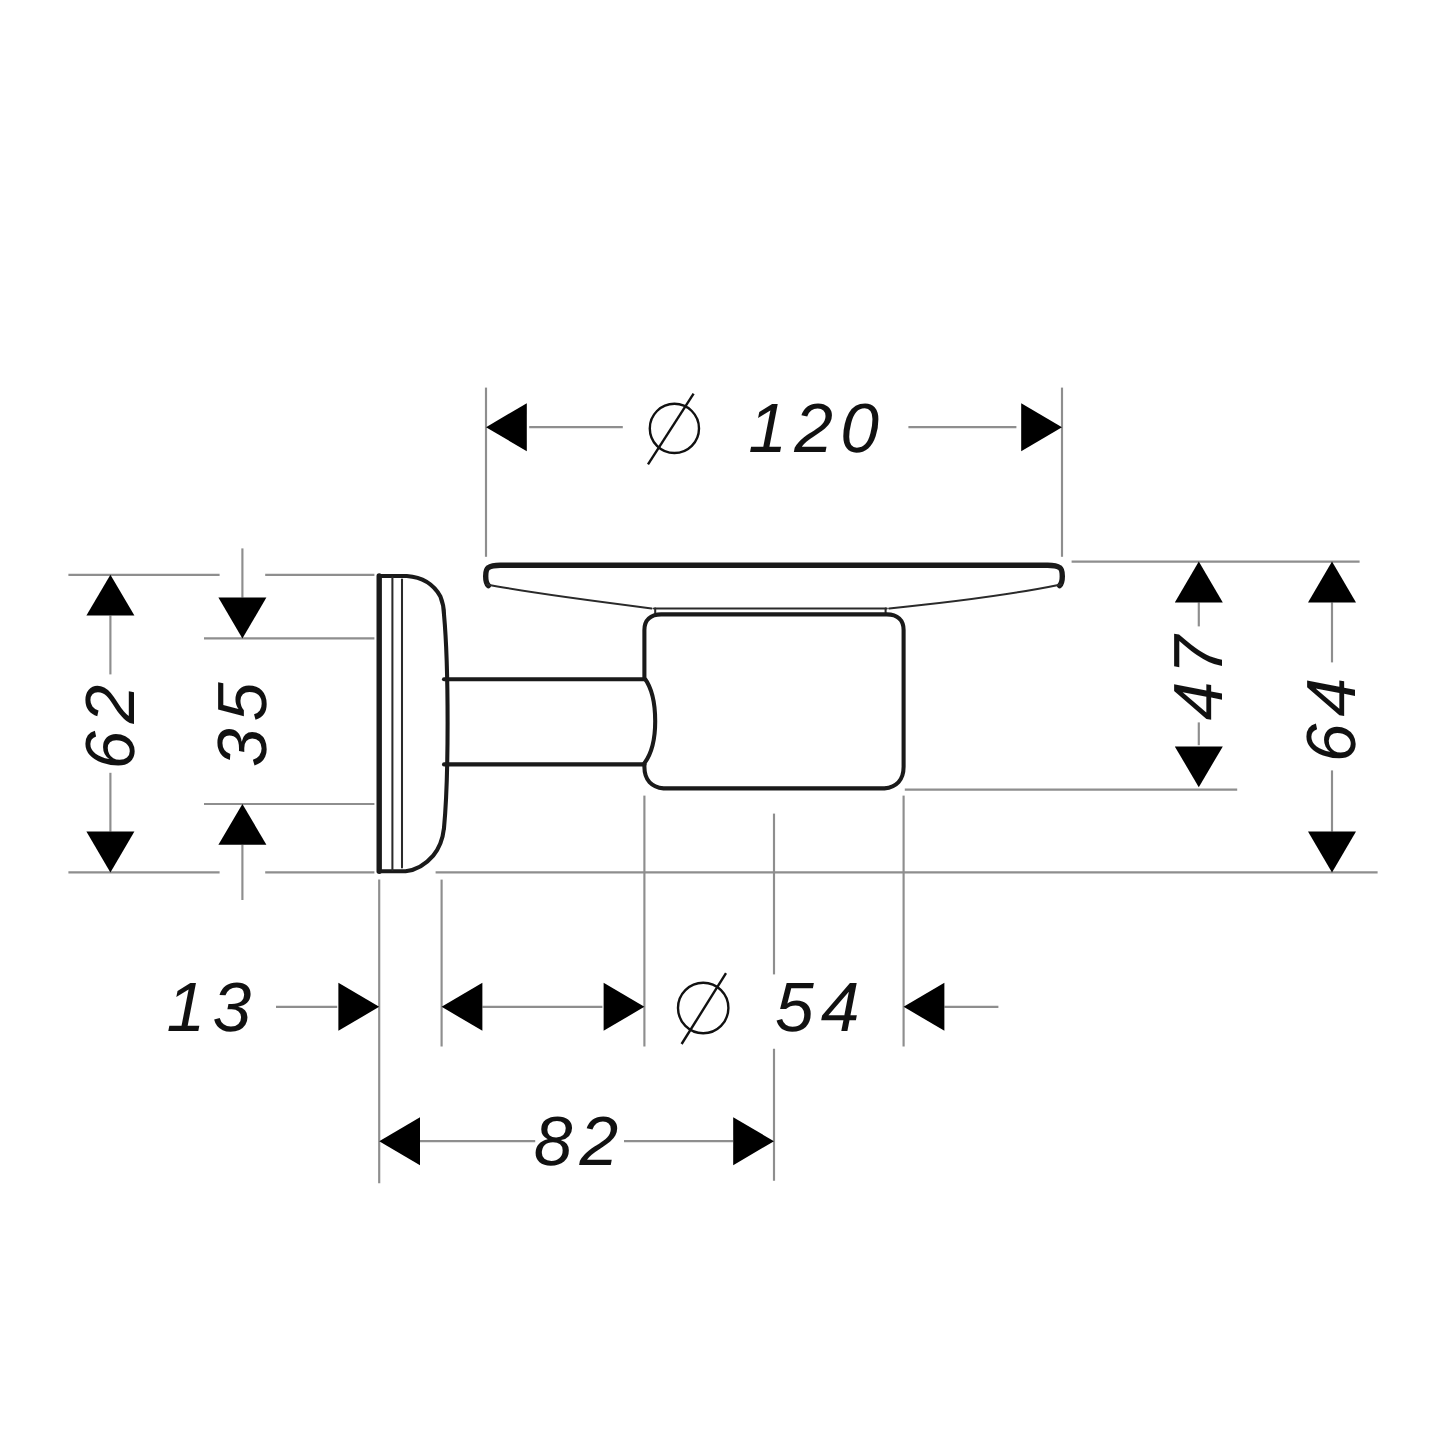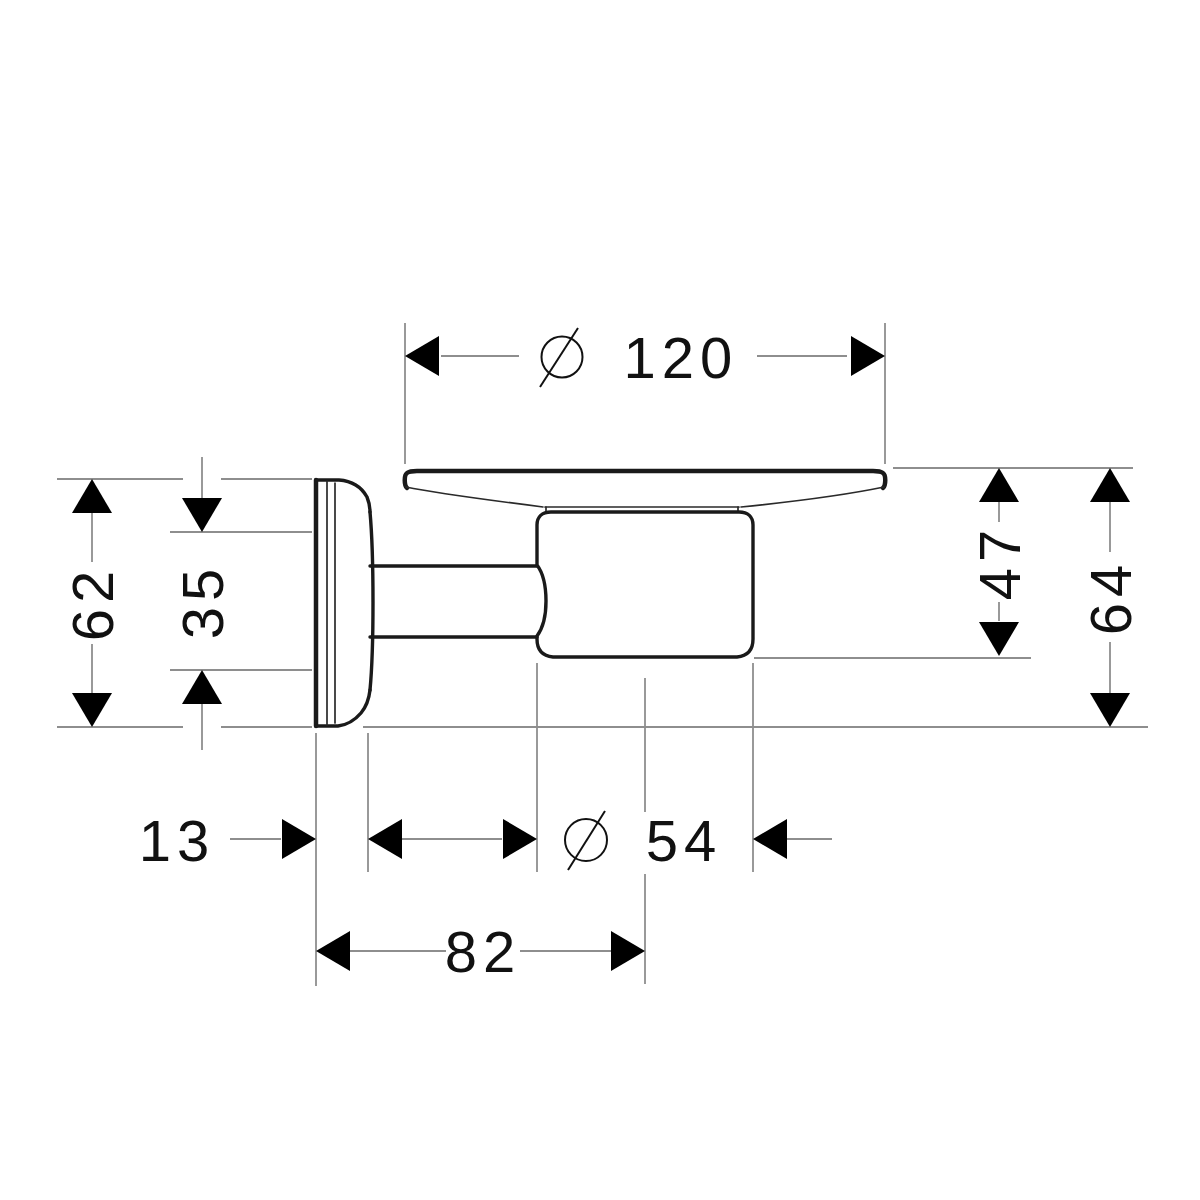--- a/index.html
+++ b/index.html
@@ -7,20 +7,21 @@
     --object-line:#1a1a1a;
     --dimension-line:#8e8e8e;
     --annotation:#111111;
   }
   html,body{margin:0;padding:0;background:var(--bg);}
   .canvas-wrap{
     position:relative;
     width:1200px;height:1032px;
     background:var(--bg);
     overflow:hidden;
+    font-style:italic;
   }
   svg{display:block;}
   .ext{stroke:var(--dimension-line);stroke-width:1.8;fill:none;}
   .dimseg{stroke:var(--dimension-line);stroke-width:1.8;fill:none;}
   .arrow{fill:#000000;stroke:none;}
   .obj-thick{stroke:var(--object-line);stroke-width:4.5;fill:none;stroke-linecap:round;}
   .obj-med{stroke:var(--object-line);stroke-width:3.4;fill:none;stroke-linecap:round;}
   .obj-thin{stroke:#2a2a2a;stroke-width:1.7;fill:none;stroke-linecap:round;}
   .dia-sym{stroke:var(--annotation);stroke-width:2;fill:none;}
   text.dim{

